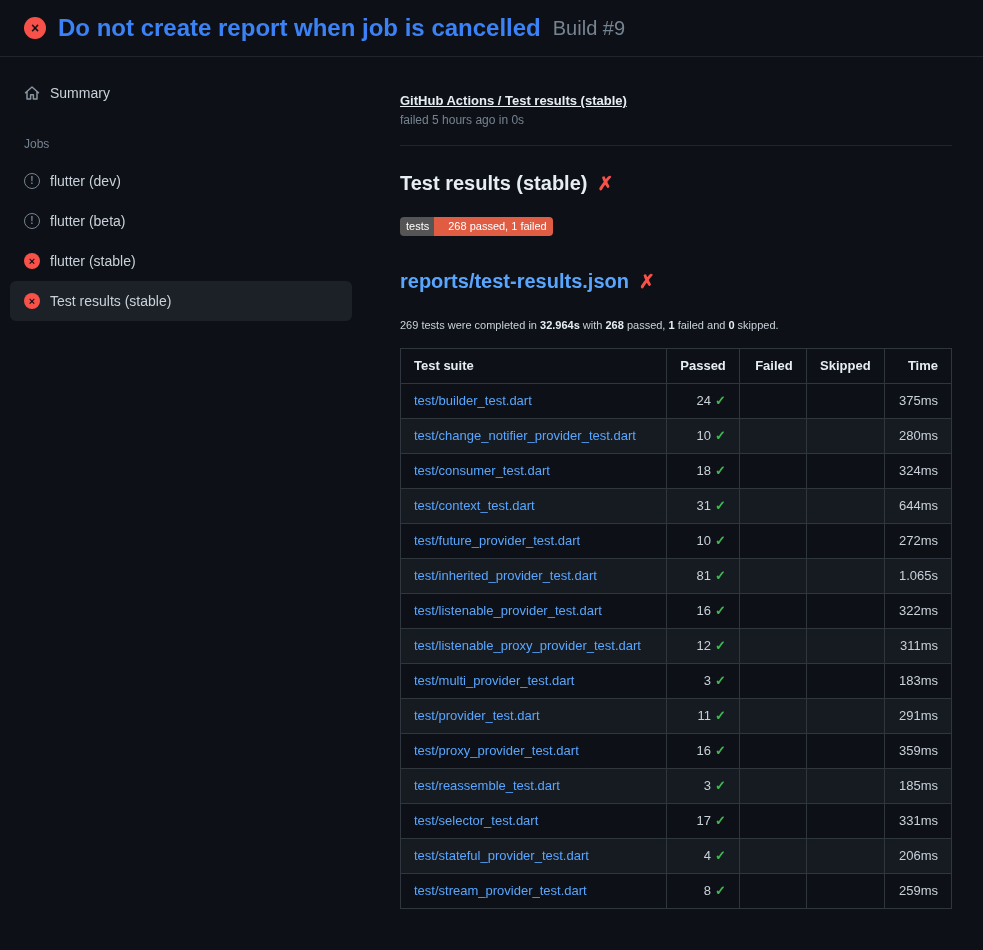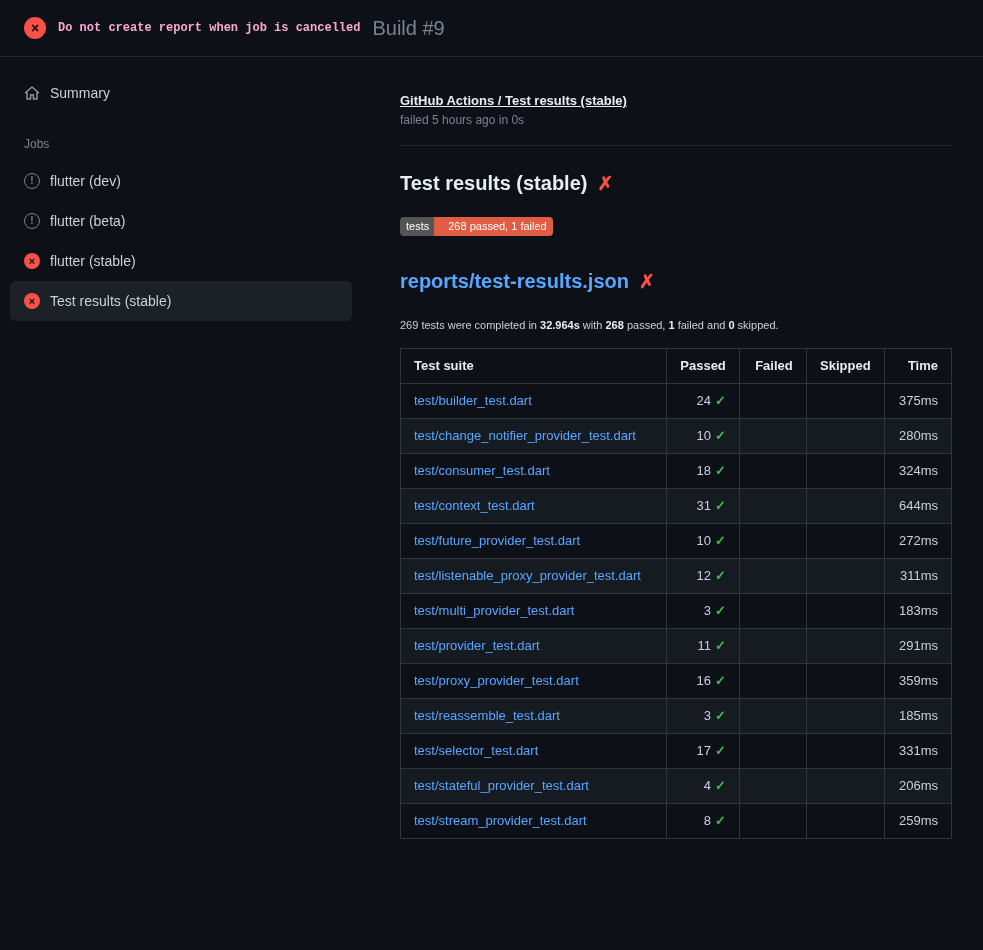--- a/index.html
+++ b/index.html
@@ -17,21 +17,21 @@
     display:flex; align-items:center; gap:12px;
     height:57px; padding:0 24px;
     border-bottom:1px solid #21262d;
   }
   .x-circle-large {
     width:22px; height:22px; border-radius:50%;
     background:#f85149; color:#0d1117;
     display:inline-flex; align-items:center; justify-content:center;
     font-size:14px; font-weight:700; flex-shrink:0;
   }
-  .build-title { font-size:12px; font-weight:700; color:#f9a8d4;font-family:Liberation Mono, monospace; }
+  .build-title { font-size:24px; font-weight:700; color:#3b82f6; }
   .build-number { font-size:20px; font-weight:400; color:#768390; }
 
   
   .layout { display:flex; height:893px; }
 
   
   .sidebar { width:368px; flex-shrink:0; padding:16px 16px 0 10px; }
   .side-item {
     display:flex; align-items:center; gap:10px;
     height:40px; padding:0 14px; border-radius:6px;
@@ -206,20 +206,34 @@
             <td class="num">644ms</td>
           </tr>
           <tr>
             <td><a class="suite" href="#">test/future_provider_test.dart</a></td>
             <td class="num"><span>10</span><span class="check">✓</span></td>
             <td class="num"></td>
             <td class="num"></td>
             <td class="num">272ms</td>
           </tr>
           <tr>
+            <td><a class="suite" href="#">test/inherited_provider_test.dart</a></td>
+            <td class="num"><span>81</span><span class="check">✓</span></td>
+            <td class="num"></td>
+            <td class="num"></td>
+            <td class="num">1.065s</td>
+          </tr>
+          <tr>
+            <td><a class="suite" href="#">test/listenable_provider_test.dart</a></td>
+            <td class="num"><span>16</span><span class="check">✓</span></td>
+            <td class="num"></td>
+            <td class="num"></td>
+            <td class="num">322ms</td>
+          </tr>
+          <tr>
             <td><a class="suite" href="#">test/listenable_proxy_provider_test.dart</a></td>
             <td class="num"><span>12</span><span class="check">✓</span></td>
             <td class="num"></td>
             <td class="num"></td>
             <td class="num">311ms</td>
           </tr>
           <tr>
             <td><a class="suite" href="#">test/multi_provider_test.dart</a></td>
             <td class="num"><span>3</span><span class="check">✓</span></td>
             <td class="num"></td>

